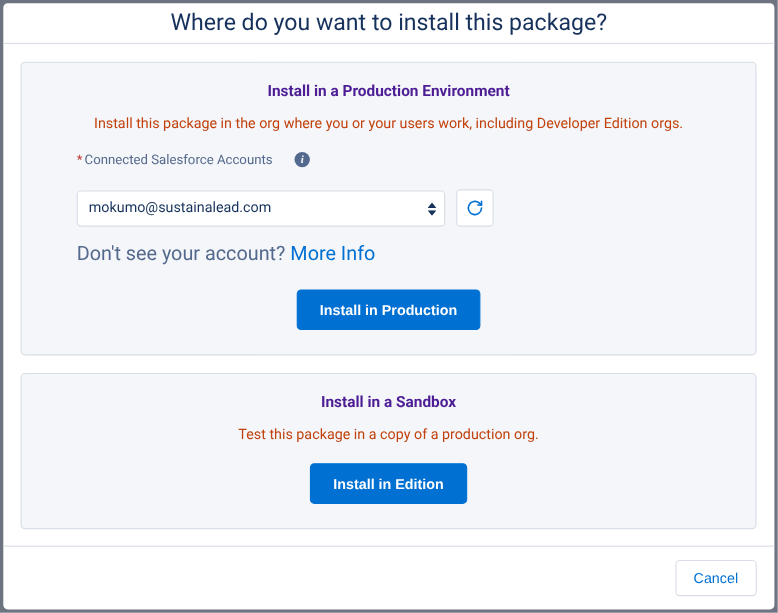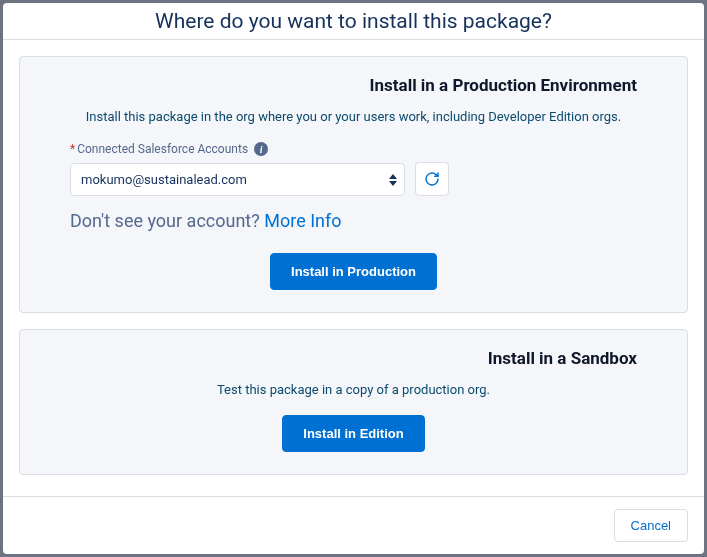--- a/index.html
+++ b/index.html
@@ -36,39 +36,39 @@
     }
     .panel {
       background: #f4f6f9;
       border: 1px solid #d8dde6;
       border-radius: 4px;
       padding: 18px 50px 22px 50px;
       margin-bottom: 16px;
     }
     .panel:last-child { margin-bottom: 0; }
     .panel-title {
-      font-size: 17px;
+      font-size: 14px;
       font-weight: 700;
-      color: #0f172a;
-      text-align: right;
+      color: #4c1d95;
+      text-align: center;
       margin-bottom: 14px;
     }
     .panel-desc {
       font-size: 13px;
-      color: #0c4a6e;
+      color: #c2410c;
       text-align: center;
       margin-bottom: 18px;
     }
     .field-label {
       font-size: 12px;
       color: #54698d;
-      margin-bottom: 6px;
+      margin-bottom: 20px;
       display: flex;
       align-items: flex-end;
-      gap: 6px;
+      gap: 20px;
     }
     .required-star { color: #c23934; margin-right: 2px; }
     .info-icon {
       display: inline-flex;
       align-items: center;
       justify-content: center;
       width: 14px;
       height: 14px;
       border-radius: 50%;
       background: #54698d;

